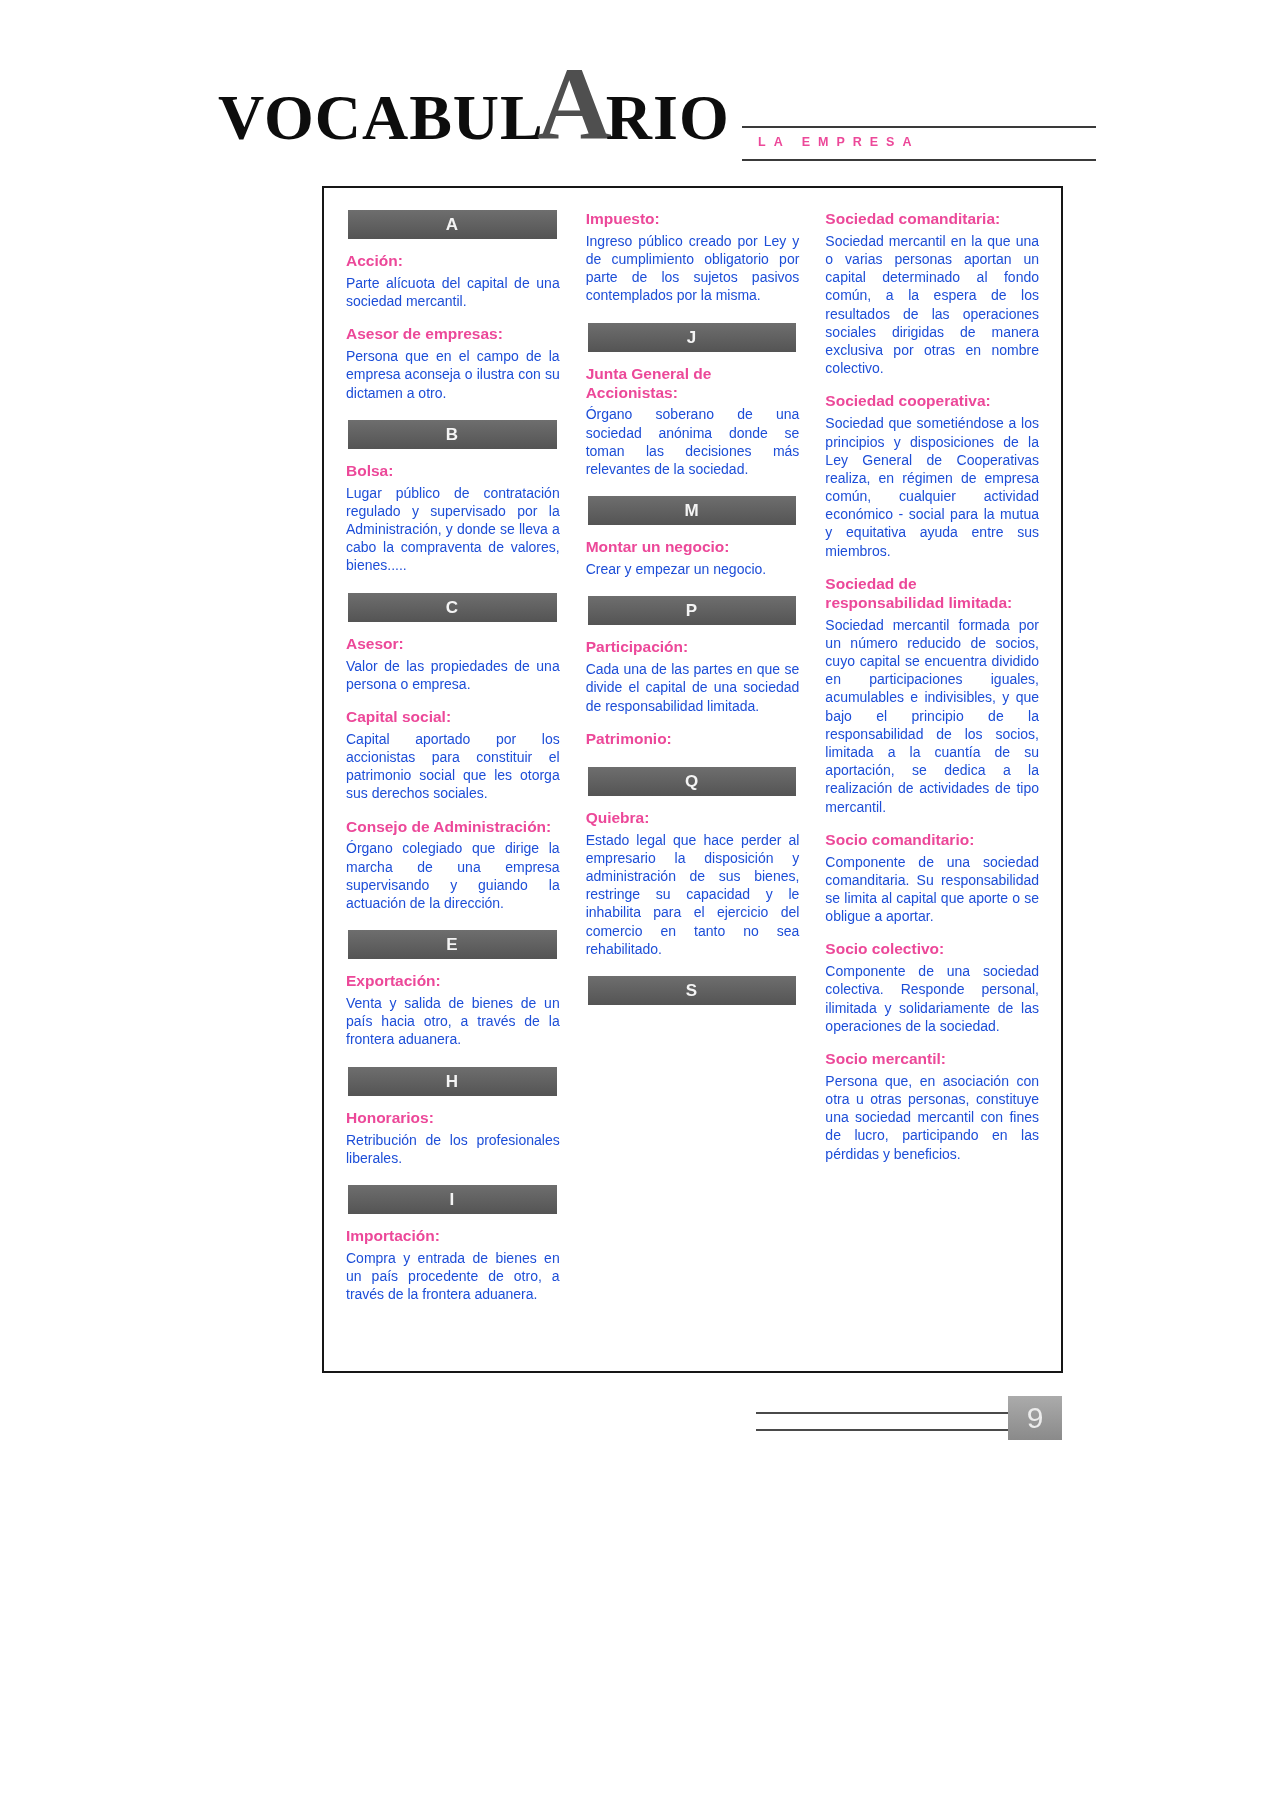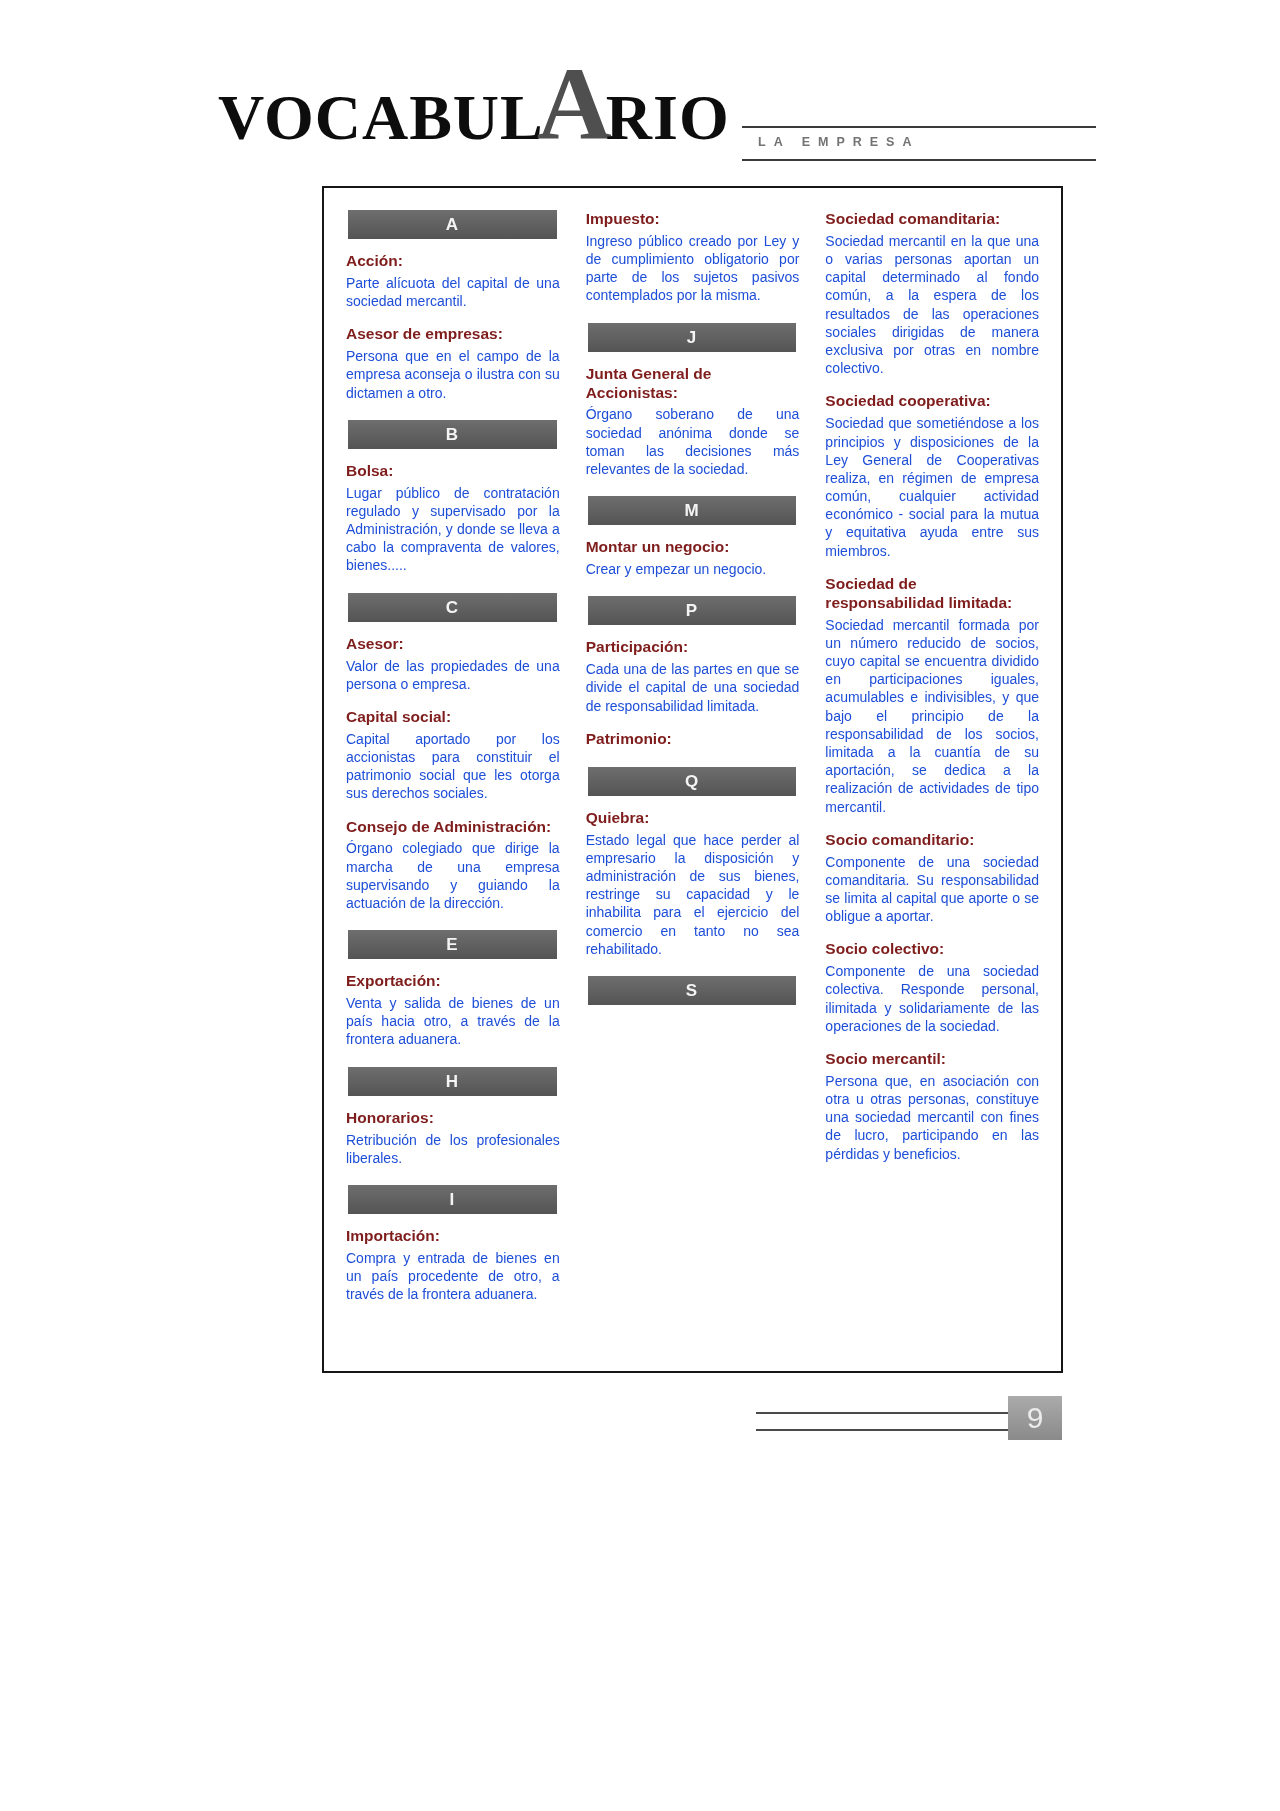--- a/index.html
+++ b/index.html
@@ -43,21 +43,21 @@
   }
   .hl-top { left: 742px; top: 126px; width: 354px; }
   .hl-mid { left: 742px; top: 159px; width: 354px; }
   .subtitle {
     position: absolute;
     left: 758px;
     top: 135px;
     font-size: 12.5px;
     font-weight: bold;
     letter-spacing: 8px;
-    color: #737373;
+    color: #ec4899;
   }
 
   
   .glossary {
     position: absolute;
     left: 322px;
     top: 186px;
     width: 741px;
     height: 1187px;
     border: 2px solid #161616;
@@ -81,21 +81,21 @@
     text-align: center;
     line-height: 29px;
   }
 
   .entry { margin: 0 0 15px 0; }
   .term {
     margin: 0 0 3px 0;
     font-size: 15.5px;
     font-weight: bold;
     line-height: 1.22;
-    color: #7f1d1d;
+    color: #ec4899;
   }
   .def {
     margin: 0;
     font-size: 14px;
     line-height: 1.3;
     text-align: justify;
     color: #1d4ed8;
   }
 
   

